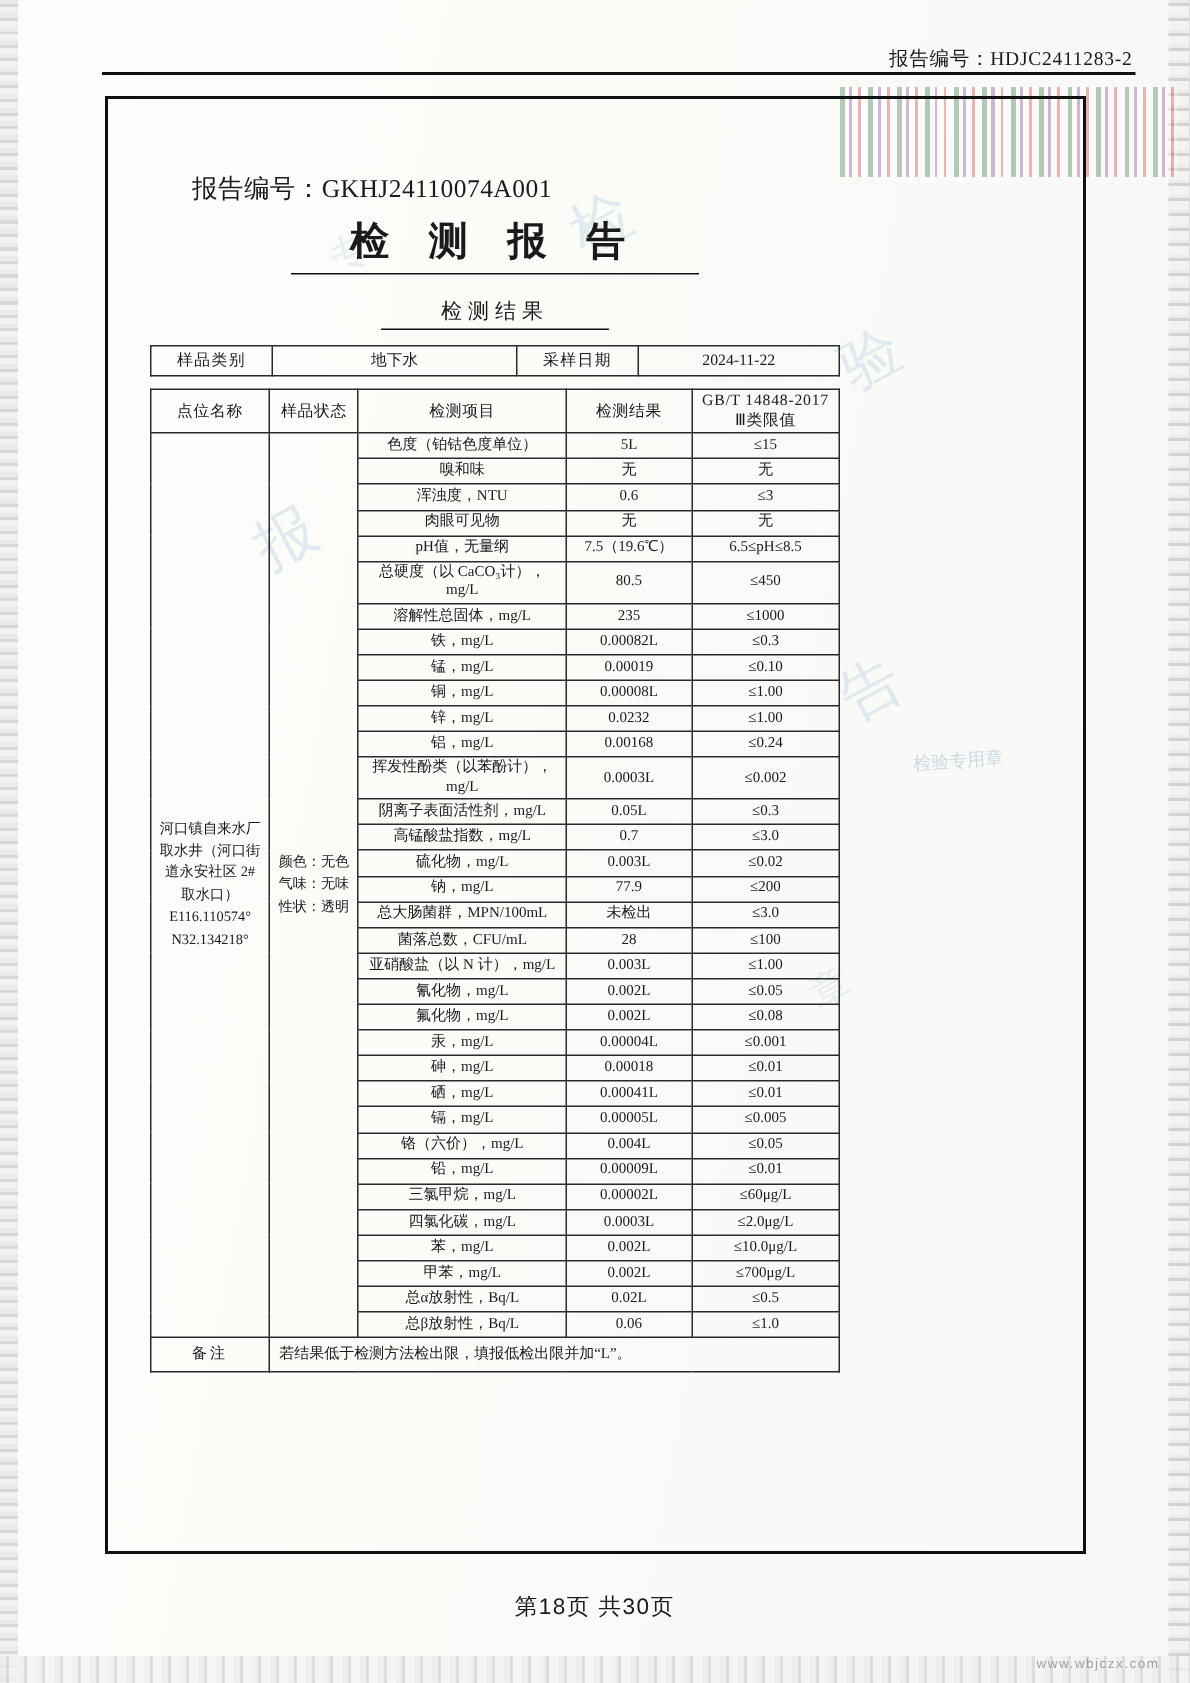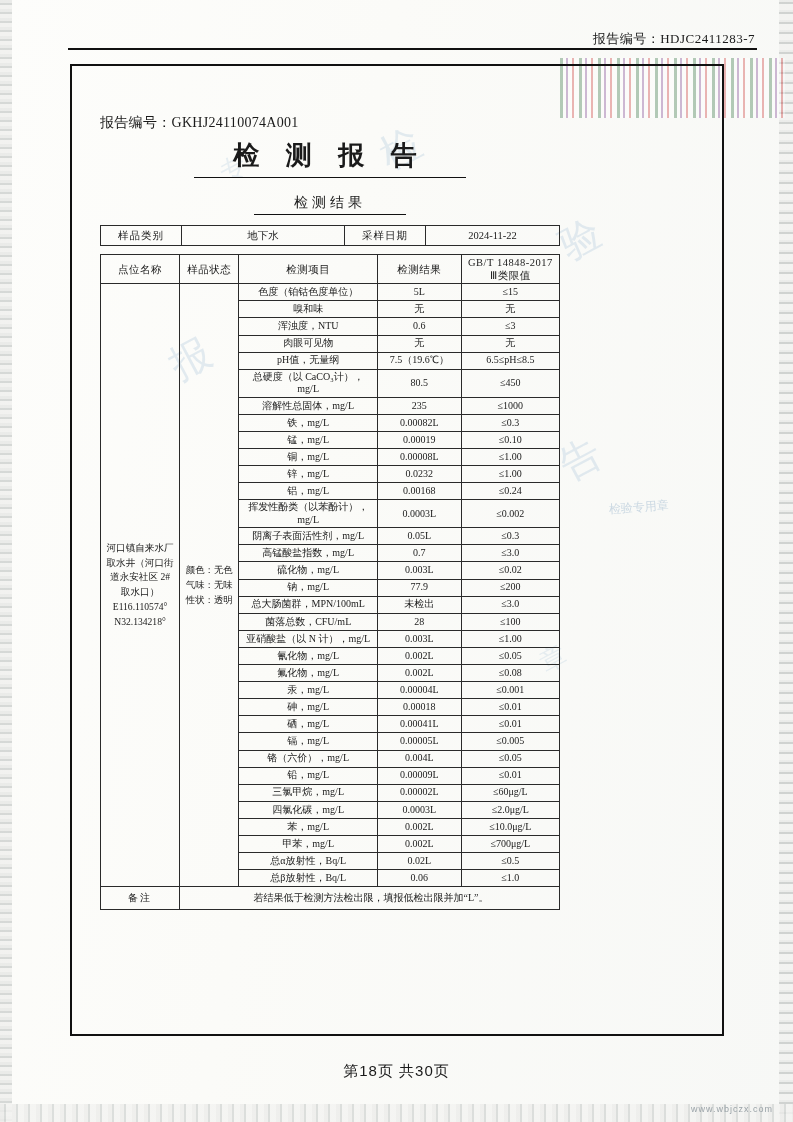--- a/index.html
+++ b/index.html
@@ -93,23 +93,24 @@
     background: transparent;
   }
 
   .inner {
     position: absolute;
     left: 100px;
     top: 114px;
     width: 460px;
   }
   .report-no-inner {
-    font-size: 14px;
+    font-size: 17px;
     margin-bottom: 6px;
     letter-spacing: .3px;
+    margin-left: 28px;
   }
   .doc-title {
     text-align: center;
     font-size: 26px;
     font-weight: bold;
     letter-spacing: 10px;
     margin: 2px 0 4px 0;
     font-family: "Liberation Serif", serif;
   }
   .doc-title-rule {
@@ -158,21 +159,21 @@
 
   .cell-item { text-align: center; }
   .point-cell, .state-cell {
     font-size: 9.6px;
     line-height: 1.55;
     vertical-align: middle;
   }
   .state-cell { font-size: 9.4px; }
   .remark-row td { height: 20px; }
   .remark-lbl { letter-spacing: 2px; }
-  .remark-text { text-align: center; padding-left: 6px; font-size: 10px; }
+  .remark-text { text-align: left; padding-left: 6px; font-size: 10px; }
 
   .page-note {
     margin-top: 6px;
     text-align: right;
     font-size: 10px;
     letter-spacing: 1px;
     padding-right: 6px;
   }
 
   .footer-page {
@@ -227,21 +228,21 @@
 </head>
 <body>
 
 <div class="page">
   <div class="paper-tint"></div>
   <div class="edge-noise-left"></div>
   <div class="edge-noise-right"></div>
   <div class="edge-noise-bottom"></div>
   <div class="top-color-bar"></div>
 
-  <div class="report-no-top">报告编号：HDJC2411283-7</div>
+  <div class="report-no-top">报告编号：HDJC2411283-2</div>
   <div class="top-rule"></div>
 
   <div class="frame"></div>
 
   <div class="wm wm1">检</div>
   <div class="wm wm2">验</div>
   <div class="wm wm3">报</div>
   <div class="wm wm4">告</div>
   <div class="wm wm6 small">专</div>
   <div class="wm wm7 small">章</div>

